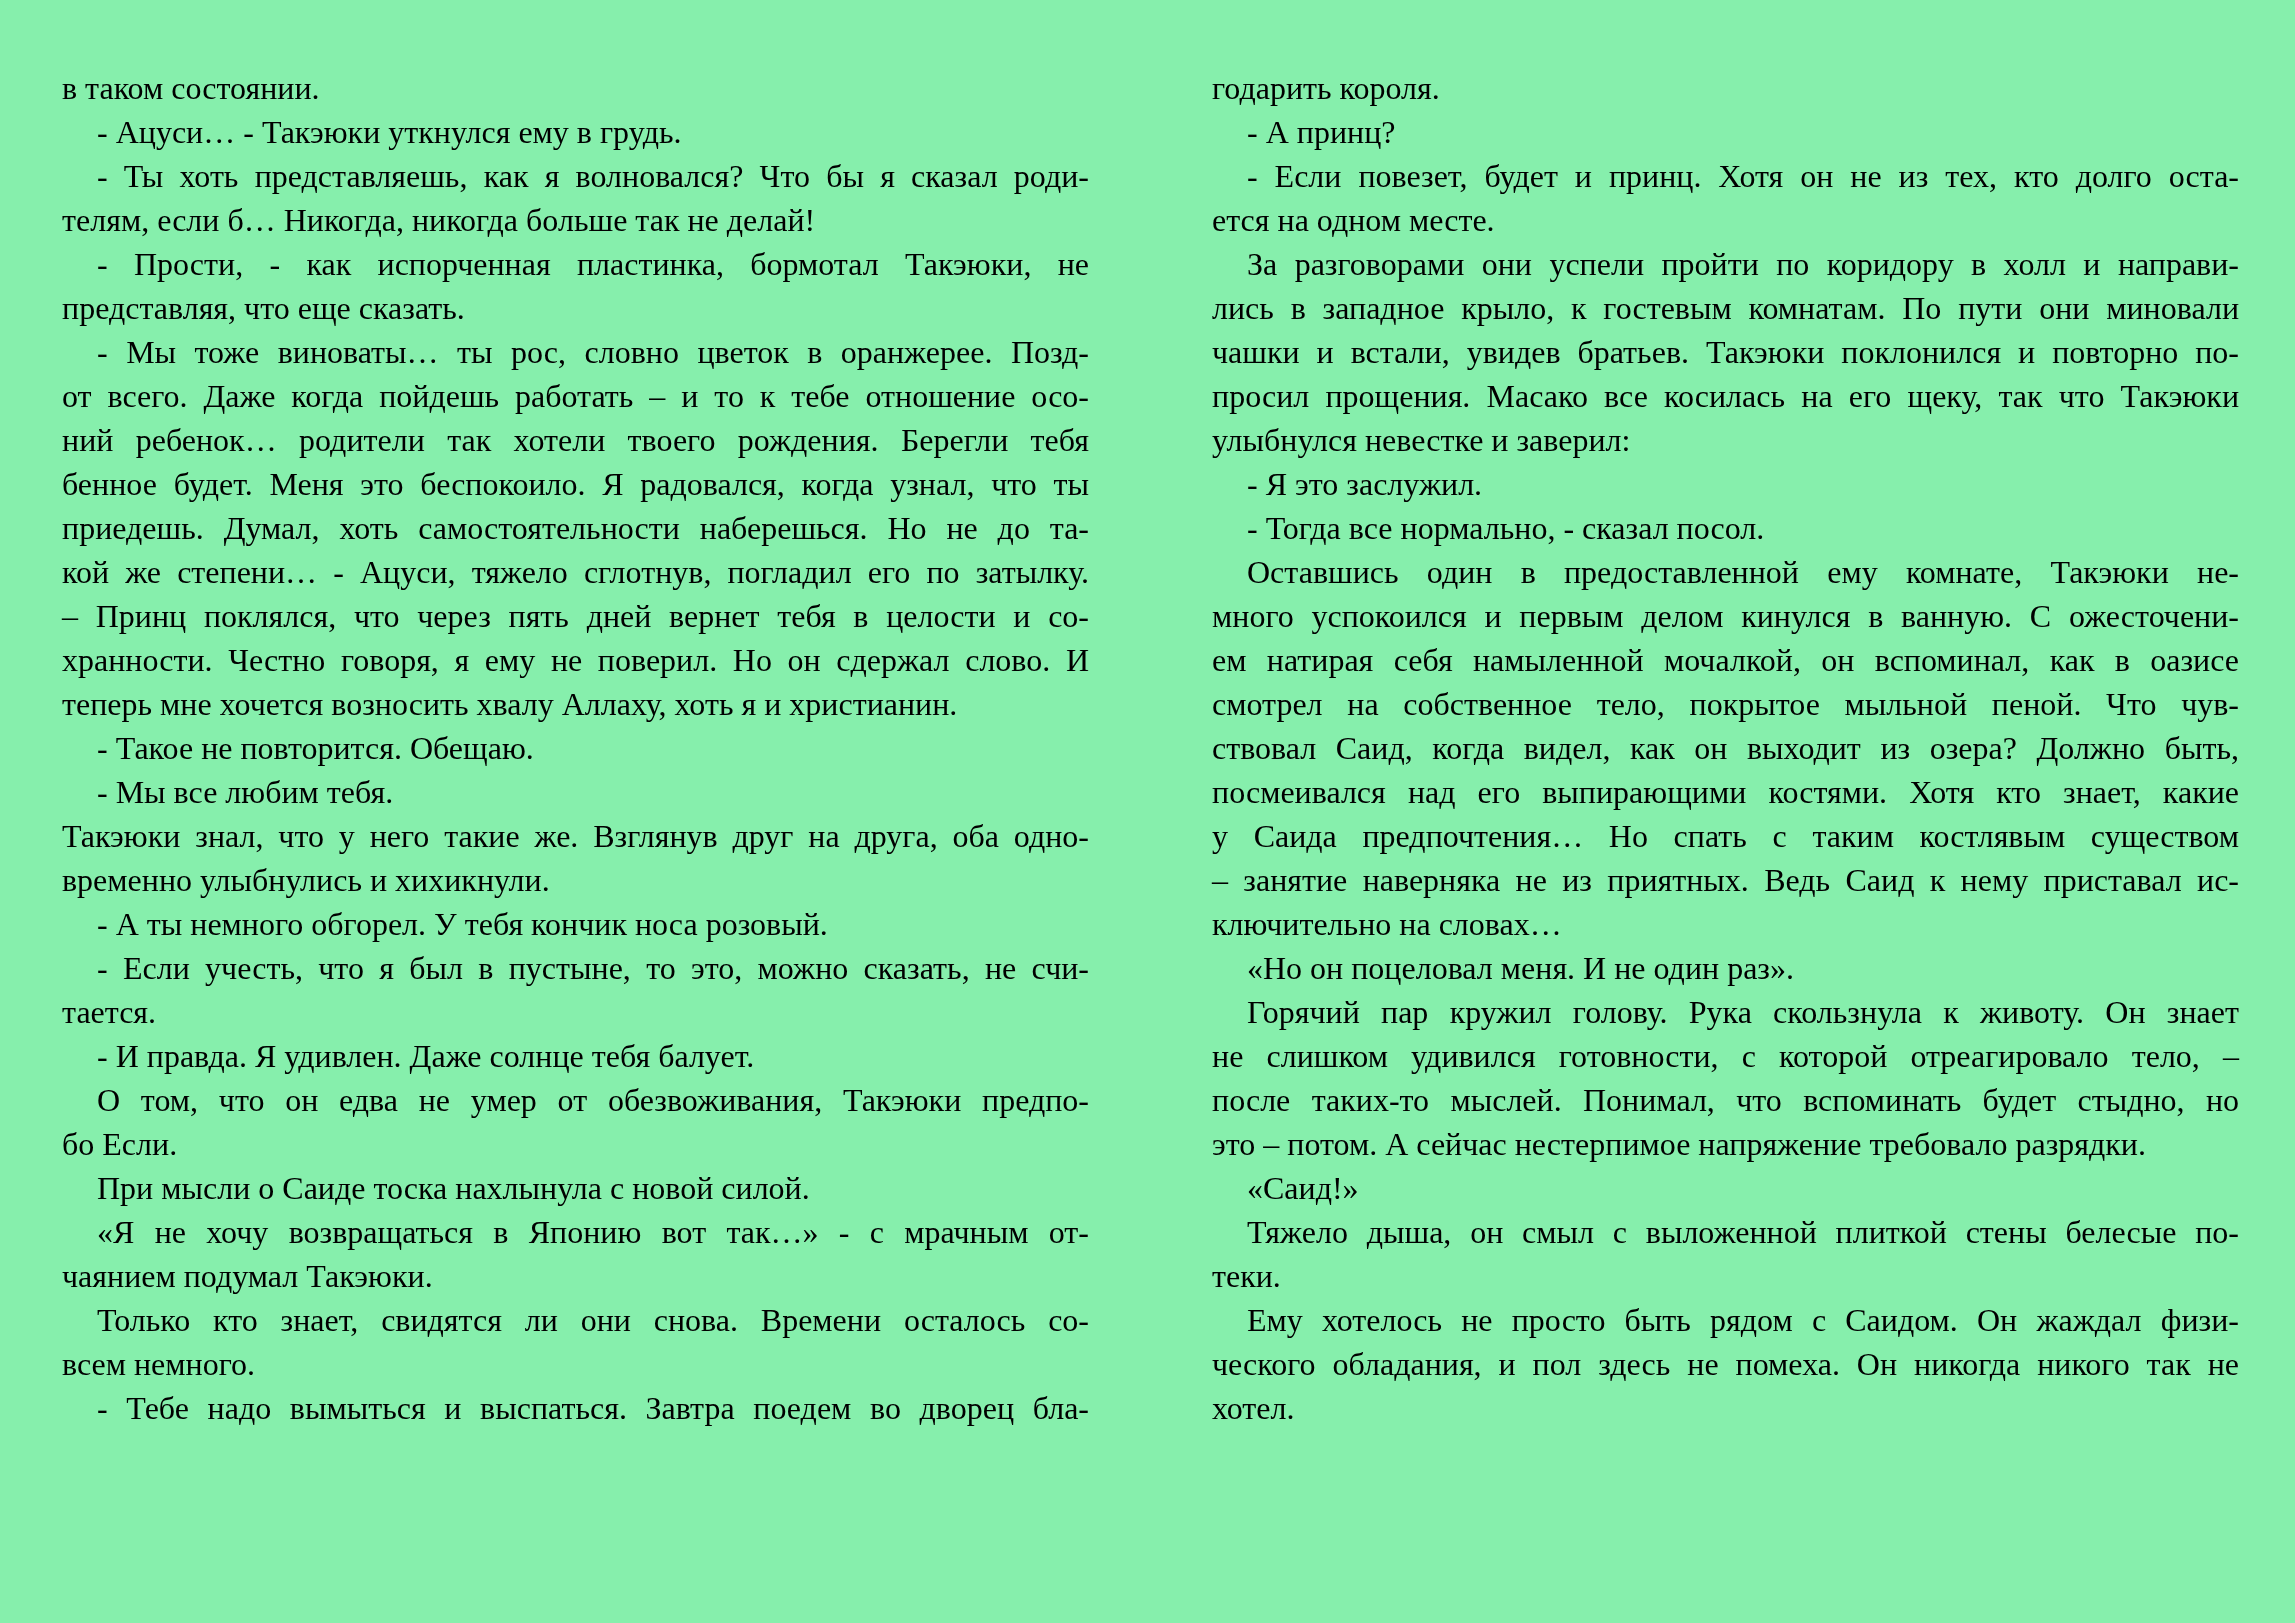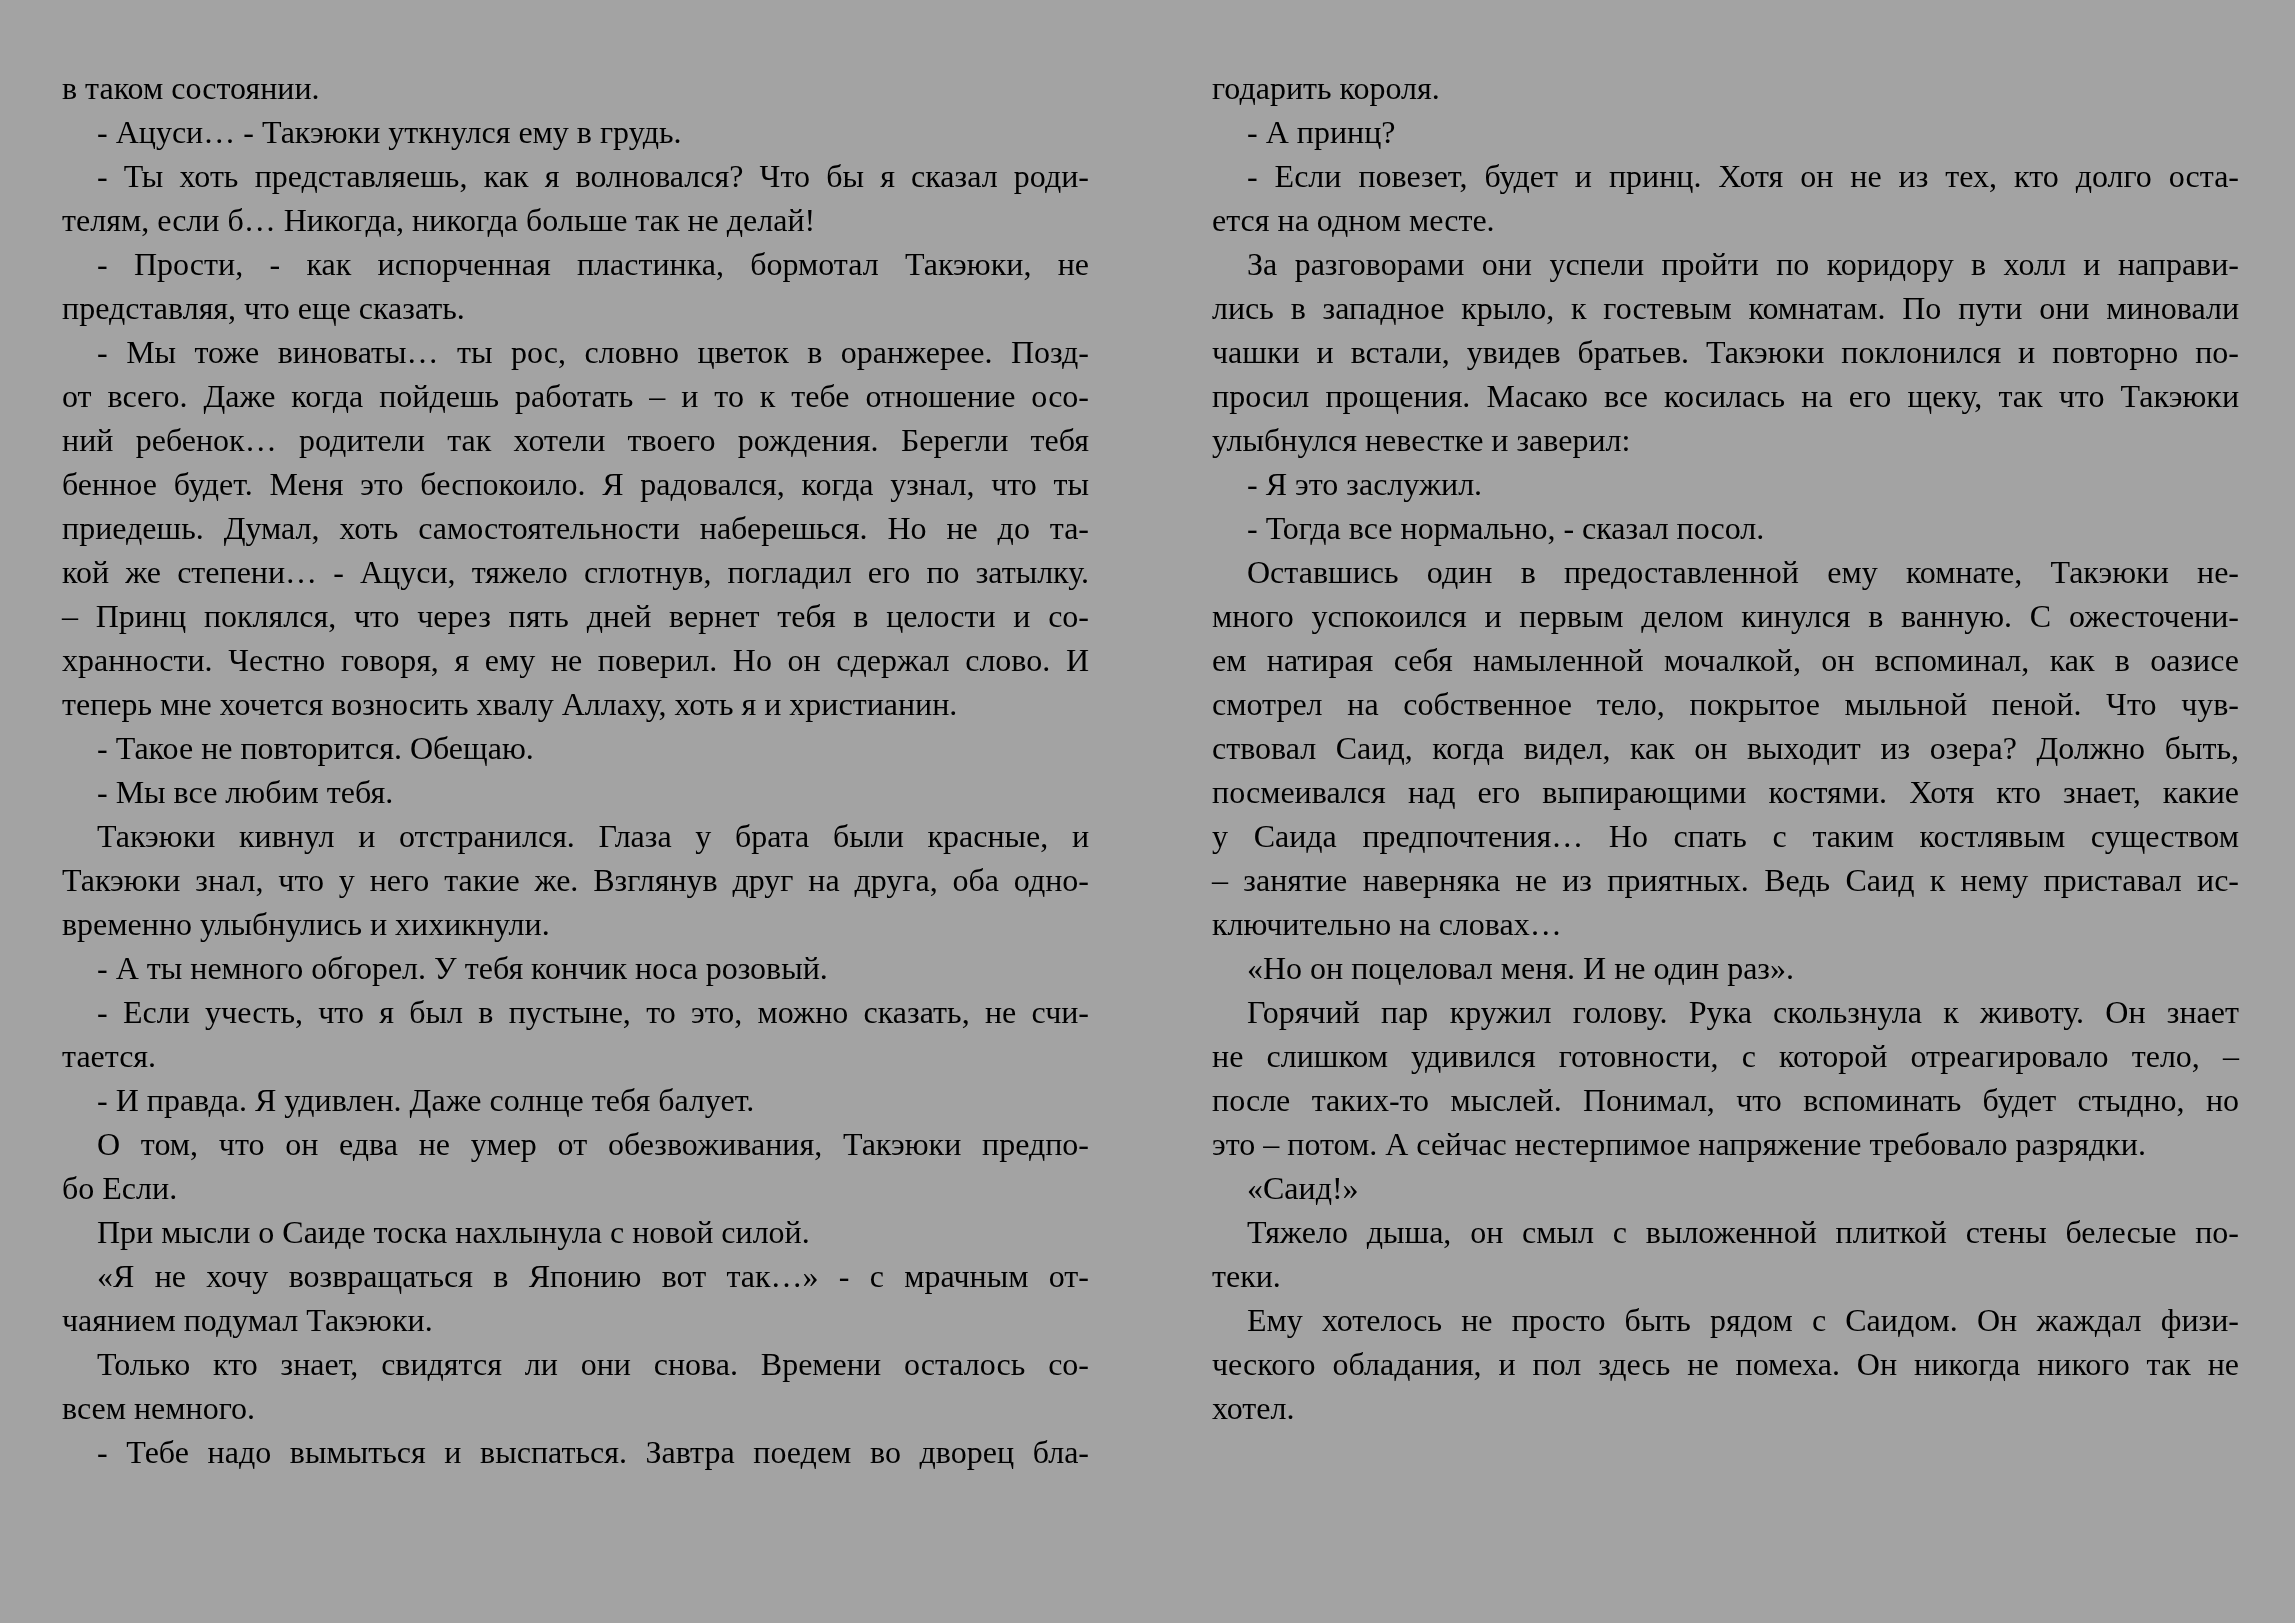--- a/index.html
+++ b/index.html
@@ -4,21 +4,21 @@
 <style>
   html, body {
     margin: 0;
     padding: 0;
     background: #ffffff;
   }
   .page {
     position: relative;
     width: 2295px;
     height: 1623px;
-    background: #a3a3a3;
+    background: #86efac;
     color: #000000;
     font-family: "Liberation Serif", "DejaVu Serif", serif;
     overflow: hidden;
   }
   .column {
     position: absolute;
     top: 66px;
     width: 1027px;
   }
   #col-left  { left: 62px; }
@@ -75,21 +75,20 @@
         <div class="line">хранности. Честно говоря, я ему не поверил. Но он сдержал слово. И</div>
         <div class="line last">теперь мне хочется возносить хвалу Аллаху, хоть я и христианин.</div>
       </div>
       <div class="para">
         <div class="line last indent">- Такое не повторится. Обещаю.</div>
       </div>
       <div class="para">
         <div class="line last indent">- Мы все любим тебя.</div>
       </div>
       <div class="para">
-        <div class="line indent">Такэюки кивнул и отстранился. Глаза у брата были красные, и</div>
         <div class="line">Такэюки знал, что у него такие же. Взглянув друг на друга, оба одно-</div>
         <div class="line last">временно улыбнулись и хихикнули.</div>
       </div>
       <div class="para">
         <div class="line last indent">- А ты немного обгорел. У тебя кончик носа розовый.</div>
       </div>
       <div class="para">
         <div class="line indent">- Если учесть, что я был в пустыне, то это, можно сказать, не счи-</div>
         <div class="line last">тается.</div>
       </div>

